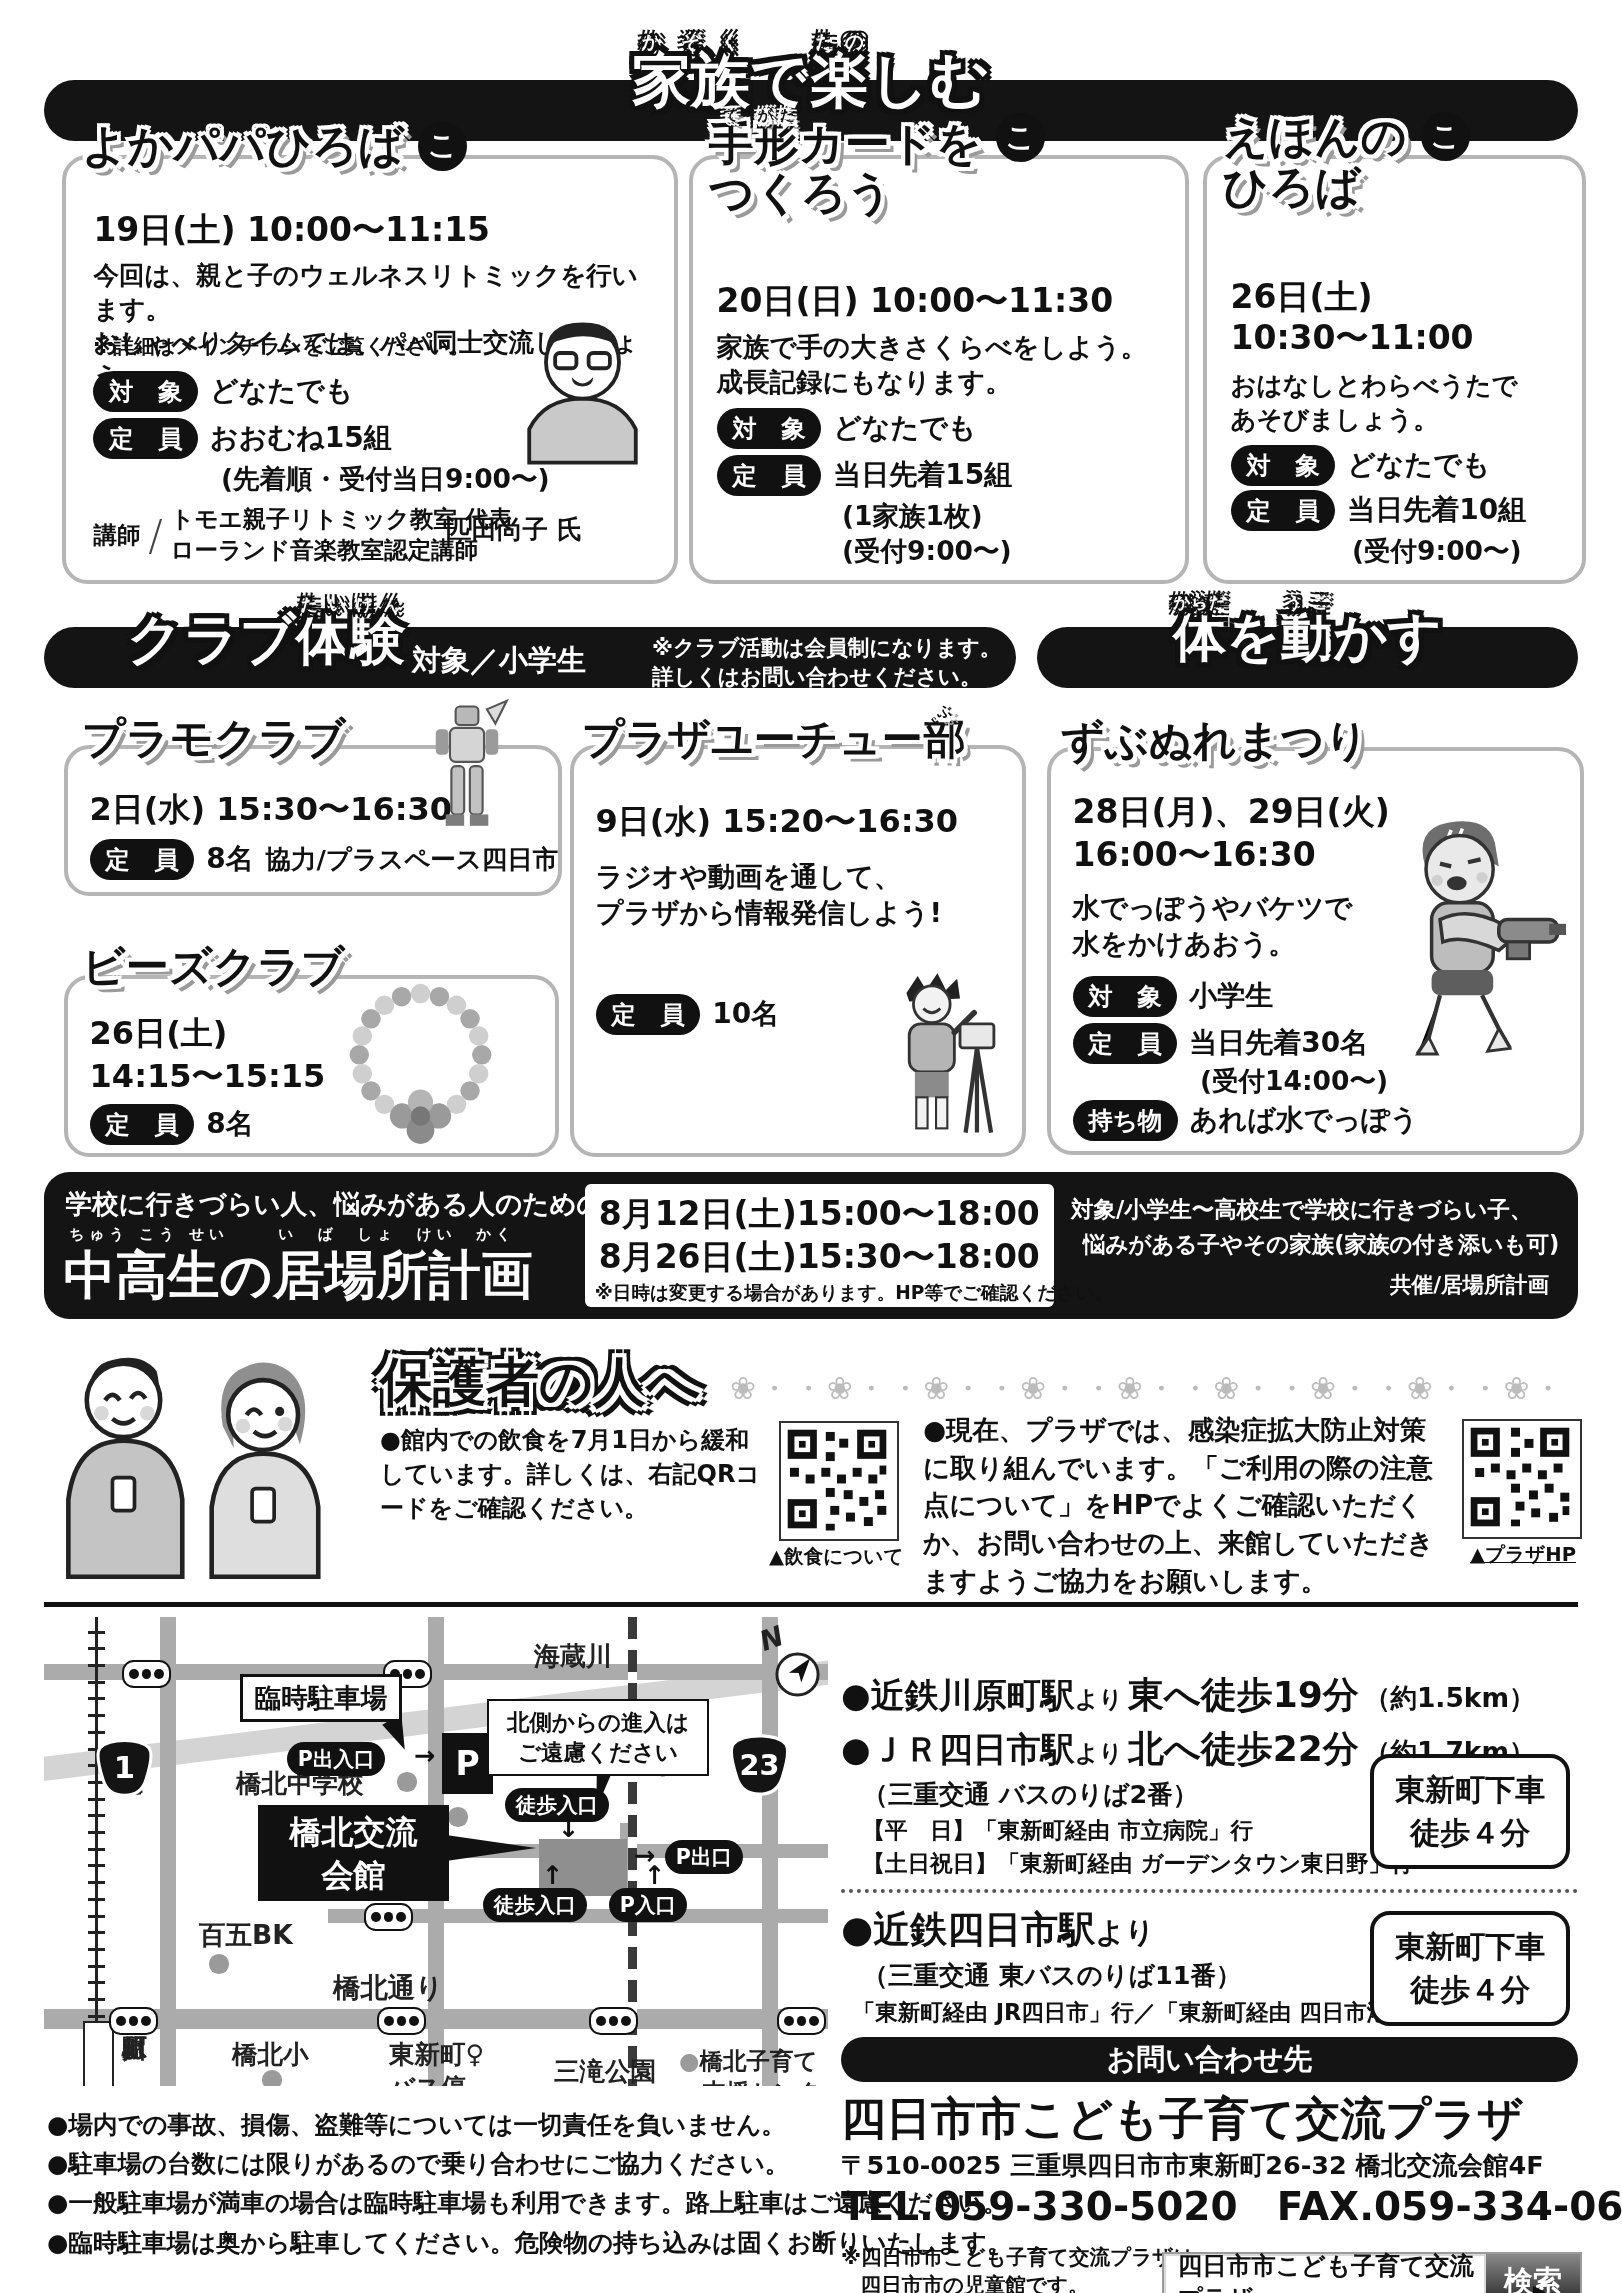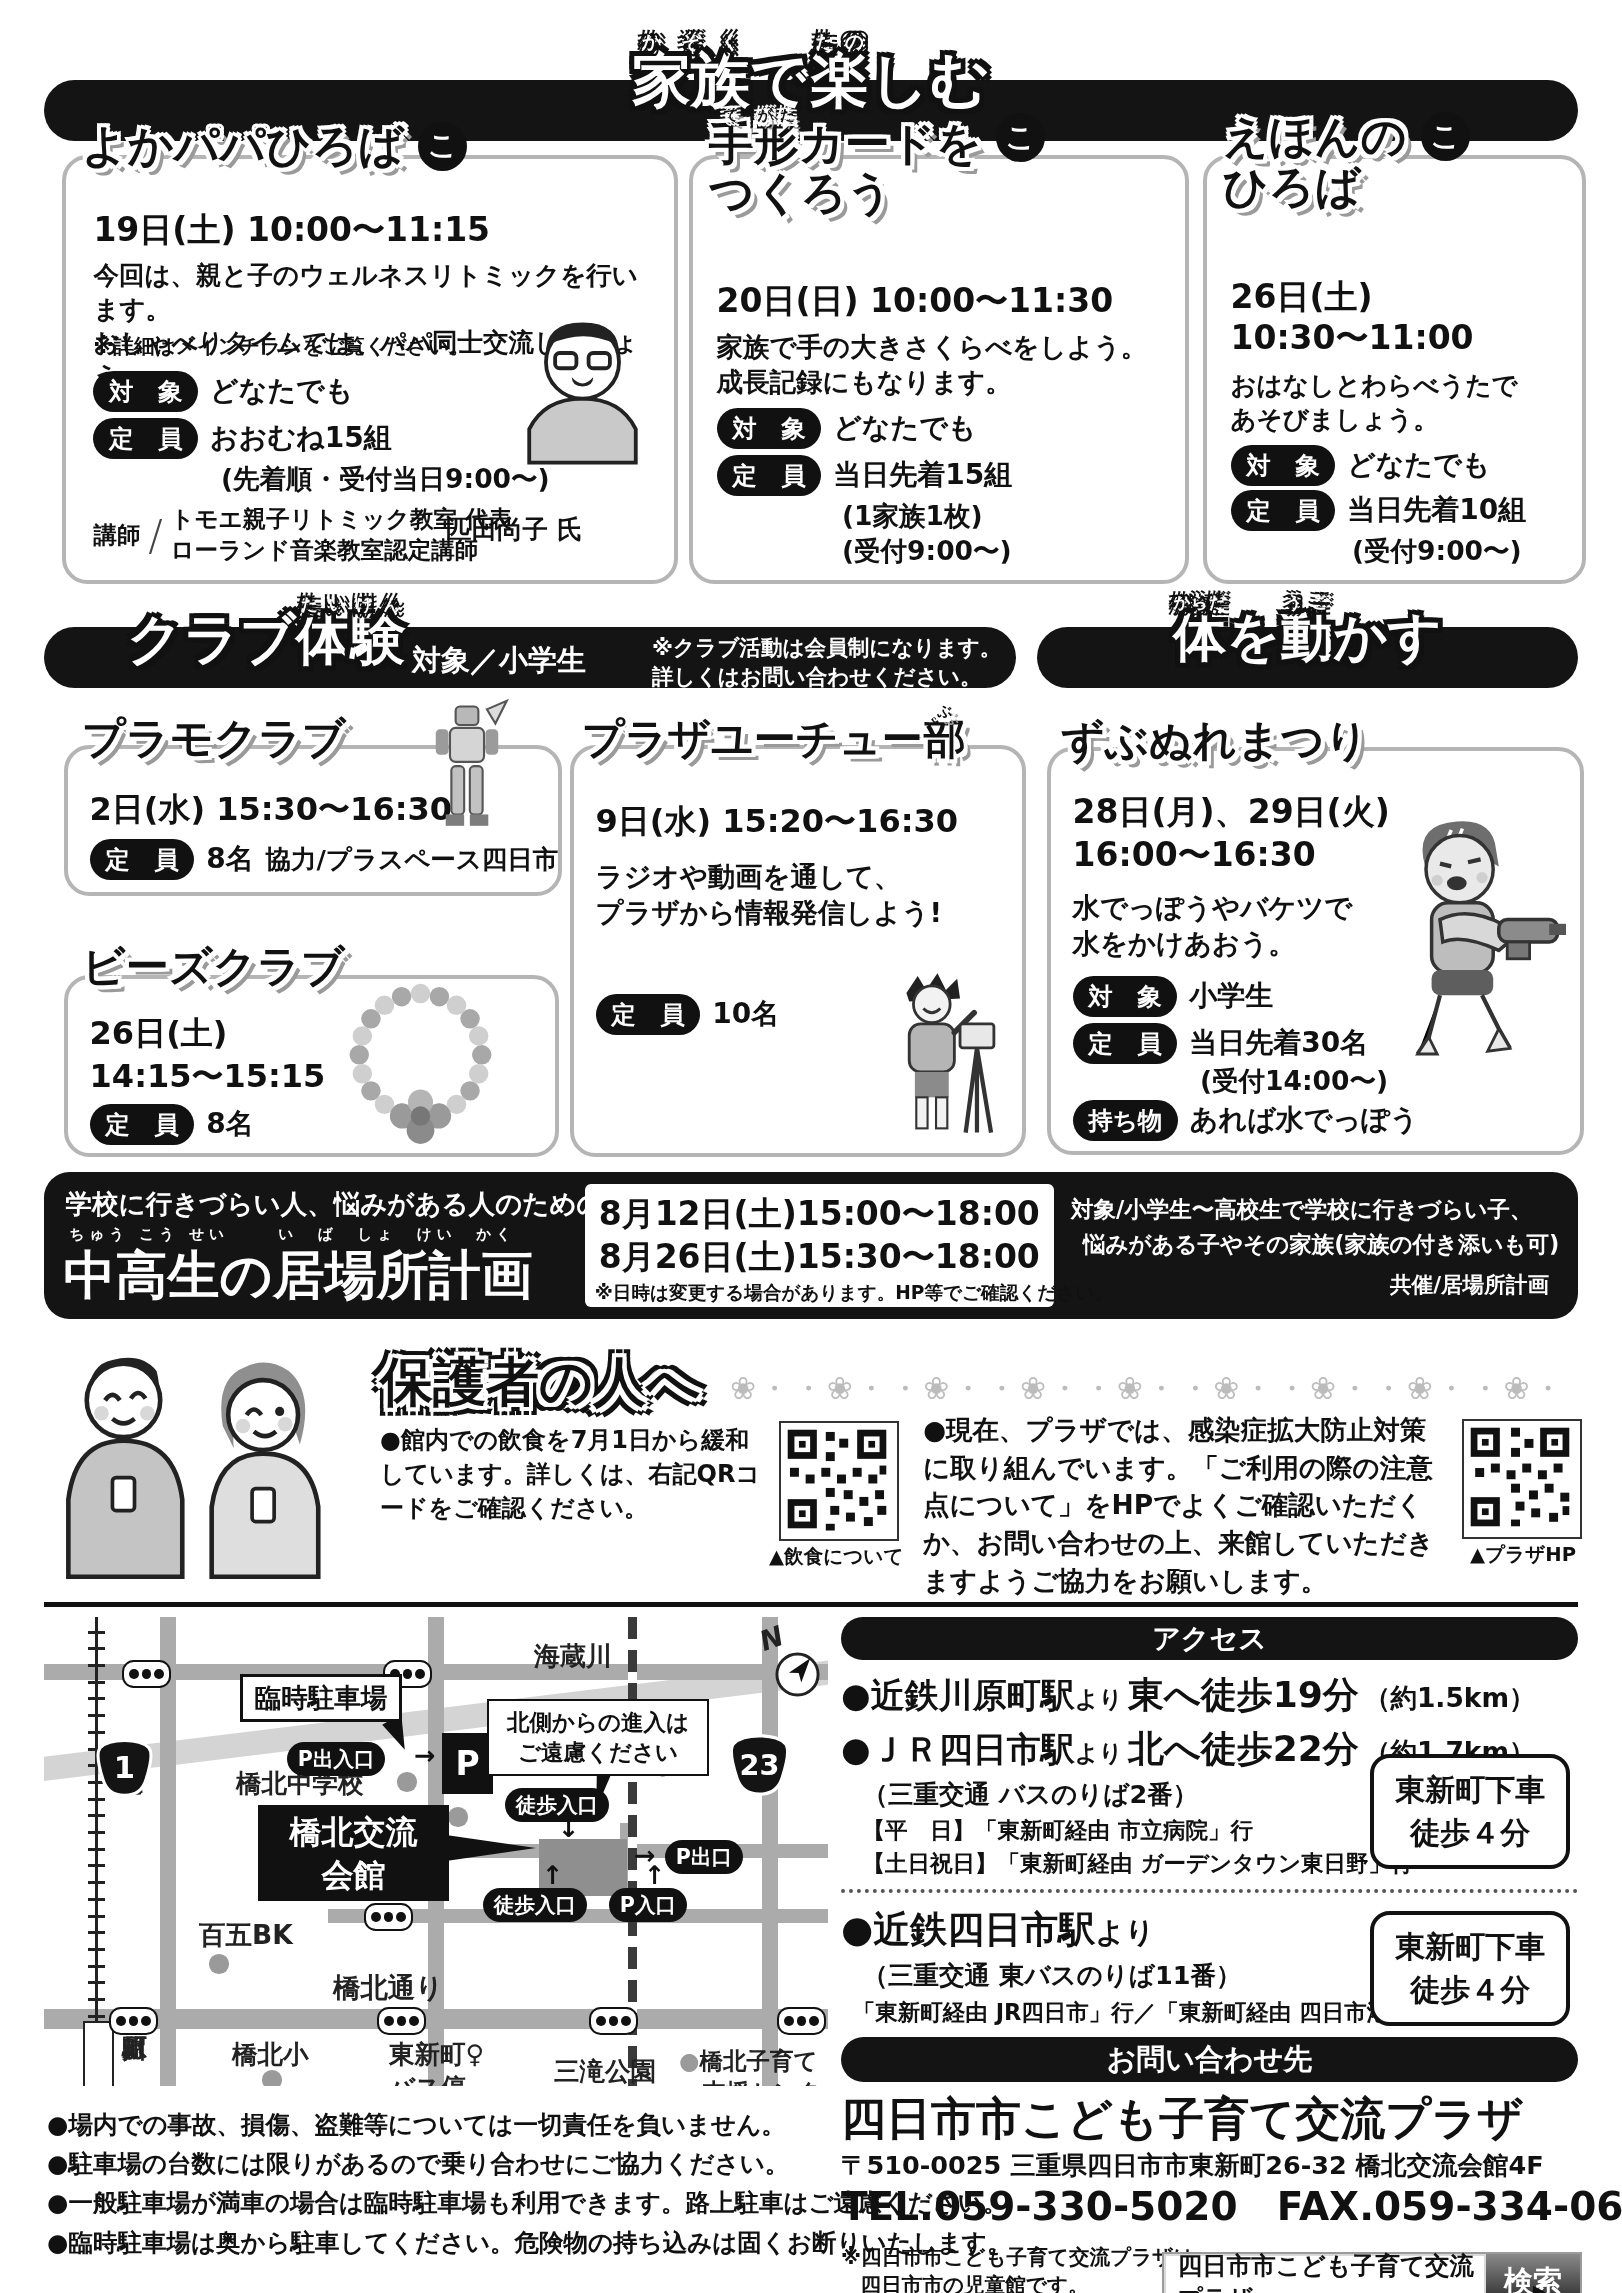--- a/index.html
+++ b/index.html
@@ -408,21 +408,21 @@
           <rect x="72" y="56" width="8" height="8"></rect>
         <rect x="86" y="64" width="8" height="8"></rect>
           <rect x="46" y="72" width="8" height="8"></rect>
           <rect x="60" y="78" width="8" height="8"></rect>
         <rect x="76" y="82" width="8" height="8"></rect>
           <rect x="88" y="76" width="6" height="8"></rect>
           <rect x="42" y="88" width="8" height="6"></rect>
       </g>
     </svg>
   </div>
-  <div class="abs" style="left:1470px;top:1541px;font-size:19.6px;font-weight:700;">▲プラザHP</div>
+  <div class="abs" style="left:1470px;top:1541px;font-size:19.6px;font-weight:700;text-decoration:underline;">▲プラザHP</div>
 
   <div class="abs" style="left:44px;top:1602px;width:1534px;height:4.9px;background:#111;"></div>
 
   <div class="abs" style="left:44px;top:1617px;width:784px;height:469px;overflow:hidden;">
     <div class="abs" style="left:-19.6px;top:90px;width:853px;height:23.5px;background:#d4d4d4;transform:rotate(-7deg);"></div>
     <div class="road" style="left:0;top:47px;width:784px;height:15.7px;"></div>
     <div class="road" style="left:284px;top:227px;width:500px;height:13.7px;"></div>
     <div class="road" style="left:284px;top:292px;width:500px;height:13.7px;"></div>
     <div class="road" style="left:0;top:392px;width:784px;height:19.6px;"></div>
     <div class="road" style="left:116px;top:0;width:15.7px;height:469px;"></div>
@@ -528,23 +528,20 @@
         <i></i>
       </div>
     <div class="signal" style="left:733px;top:390px;">
         <i></i>
         <i></i>
         <i></i>
       </div>
   </div>
 
   <div class="abs" style="left:841px;top:1617px;width:737px;height:676px;">
-    <div class="band" style="left:0;top:0;width:737px;height:43px;border-radius:23.5px;display:flex;align-items:center;justify-content:center;">
-      <span style="color:#fff;font-size:28px;font-weight:800;">アクセス</span>
-    </div>
     <div class="acc-line" style="left:0;top:54px;">
       <span class="acc-station">●近鉄川原町駅</span><span class="acc-suffix">より</span>
       <span class="acc-walk">東へ徒歩19分</span>
       <span class="acc-dist">（約1.5km）</span>
     </div>
     <div class="acc-line" style="left:0;top:108px;">
       <span class="acc-station">●ＪＲ四日市駅</span><span class="acc-suffix">より</span>
       <span class="acc-walk">北へ徒歩22分</span>
       <span class="acc-dist">（約1.7km）</span>
     </div>

